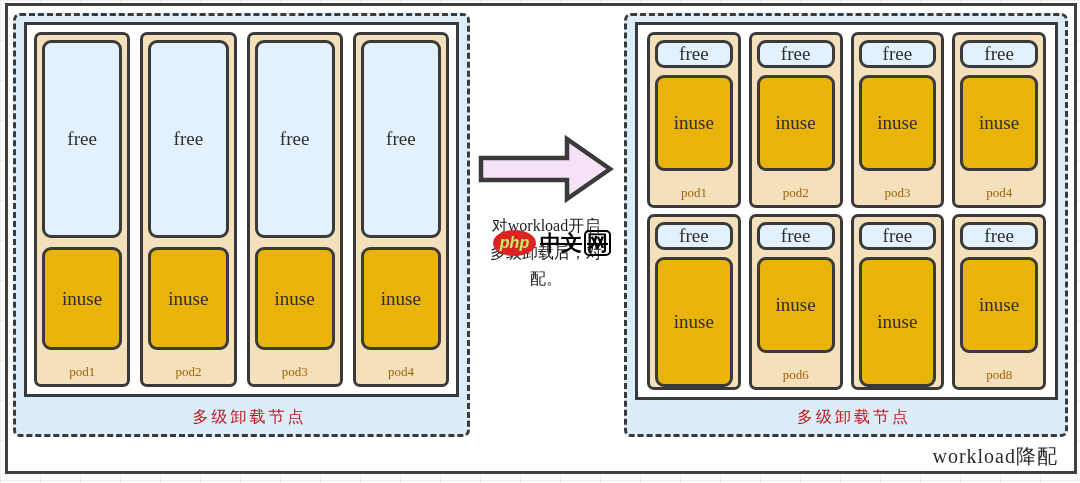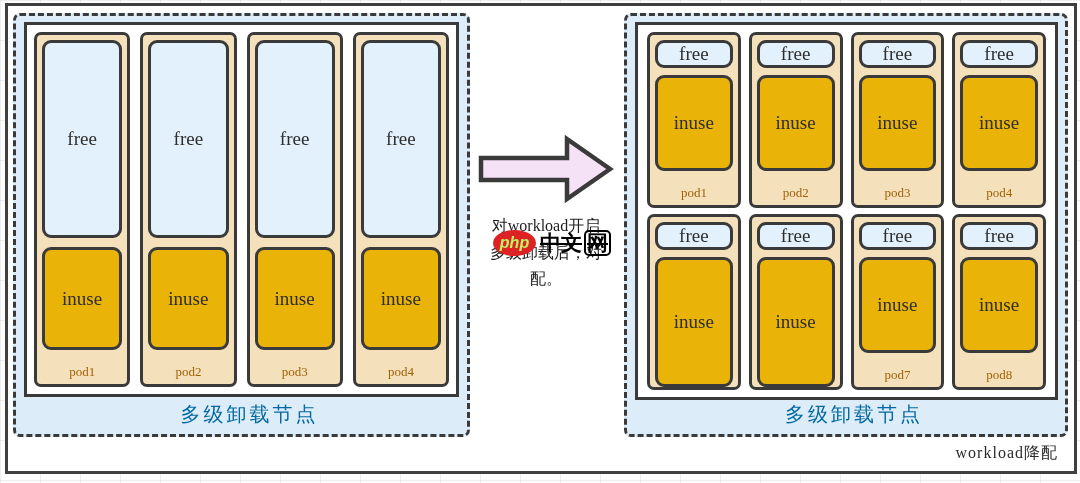--- a/index.html
+++ b/index.html
@@ -50,21 +50,21 @@
   .node-left  .mem-inuse { height:103px; margin-top:9px; }
   .node-right .mem-free  { height:28px; }
   .node-right .mem-inuse { flex:1; margin-top:7px; }
   .pod-label {
     text-align:center; font-size:13px; color:#a16207;
     padding:3px 0 4px 0;
     margin-top:11px;
   }
   .node-label {
     position:absolute; left:16px; right:0; bottom:6px;
-    text-align:center; font-size:20px; letter-spacing:3px; color:#0369a1;
+    text-align:center; font-size:16px; letter-spacing:3px; color:#b91c1c;
   }
   .arrow-wrap { position:absolute; left:477px; top:131px; }
   .transition-text {
     position:absolute; left:464px; top:213px; width:164px;
     text-align:center; font-size:16px; line-height:26.5px; color:#1e1e1e;
   }
   .watermark {
     position:absolute; left:493px; top:229px; z-index:4;
     display:flex; align-items:center;
   }
@@ -79,21 +79,21 @@
     font-weight:700; font-size:21px; color:#000;
     text-decoration:line-through; text-decoration-thickness:2px;
     display:flex; align-items:center;
   }
   .wm-boxed {
     border:2px solid #000; border-radius:5px; padding:0 1px; margin-left:2px;
     line-height:1.05;
   }
   .footer-caption {
     position:absolute; right:22px; top:443px;
-    font-size:16px; color:#2b2b2b; letter-spacing:1px;
+    font-size:20px; color:#2b2b2b; letter-spacing:1px;
   }
 </style>
 </head>
 <body>
 
 <div class="stage">
   <div class="frame"></div>
 
   <div class="node node-left">
     <div class="node-inner">
@@ -161,25 +161,25 @@
           <div class="mem mem-inuse">inuse</div>
           <div class="pod-label">pod4</div>
         </div>
         <div class="pod">
           <div class="mem mem-free">free</div>
           <div class="mem mem-inuse">inuse</div>
         </div>
         <div class="pod">
           <div class="mem mem-free">free</div>
           <div class="mem mem-inuse">inuse</div>
+          <div class="pod-label">pod6</div>
         </div>
         <div class="pod">
           <div class="mem mem-free">free</div>
           <div class="mem mem-inuse">inuse</div>
-          <div class="pod-label">pod7</div>
         </div>
         <div class="pod">
           <div class="mem mem-free">free</div>
           <div class="mem mem-inuse">inuse</div>
           <div class="pod-label">pod8</div>
         </div>
       </div>
     <div class="node-label">多级卸载节点</div>
   </div>
 

